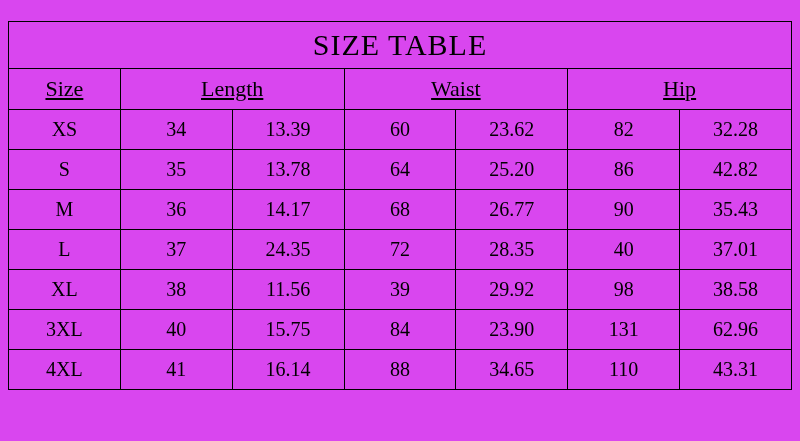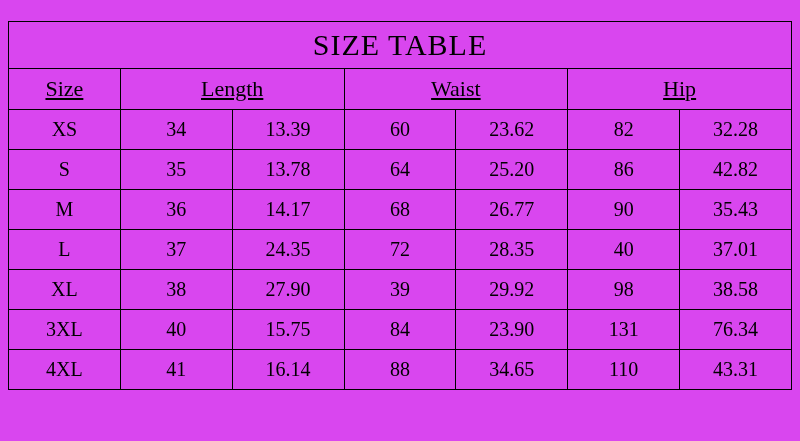--- a/index.html
+++ b/index.html
@@ -106,34 +106,34 @@
         <td class="data-cell col-num">37</td>
         <td class="data-cell col-num">24.35</td>
         <td class="data-cell col-num">72</td>
         <td class="data-cell col-num">28.35</td>
         <td class="data-cell col-num">40</td>
         <td class="data-cell col-num">37.01</td>
       </tr>
       <tr>
         <td class="data-cell col-size">XL</td>
         <td class="data-cell col-num">38</td>
-        <td class="data-cell col-num">27.90</td>
+        <td class="data-cell col-num">11.56</td>
         <td class="data-cell col-num">39</td>
         <td class="data-cell col-num">29.92</td>
         <td class="data-cell col-num">98</td>
         <td class="data-cell col-num">38.58</td>
       </tr>
       <tr>
         <td class="data-cell col-size">3XL</td>
         <td class="data-cell col-num">40</td>
         <td class="data-cell col-num">15.75</td>
         <td class="data-cell col-num">84</td>
         <td class="data-cell col-num">23.90</td>
         <td class="data-cell col-num">131</td>
-        <td class="data-cell col-num">76.34</td>
+        <td class="data-cell col-num">62.96</td>
       </tr>
       <tr>
         <td class="data-cell col-size">4XL</td>
         <td class="data-cell col-num">41</td>
         <td class="data-cell col-num">16.14</td>
         <td class="data-cell col-num">88</td>
         <td class="data-cell col-num">34.65</td>
         <td class="data-cell col-num">110</td>
         <td class="data-cell col-num">43.31</td>
       </tr>

